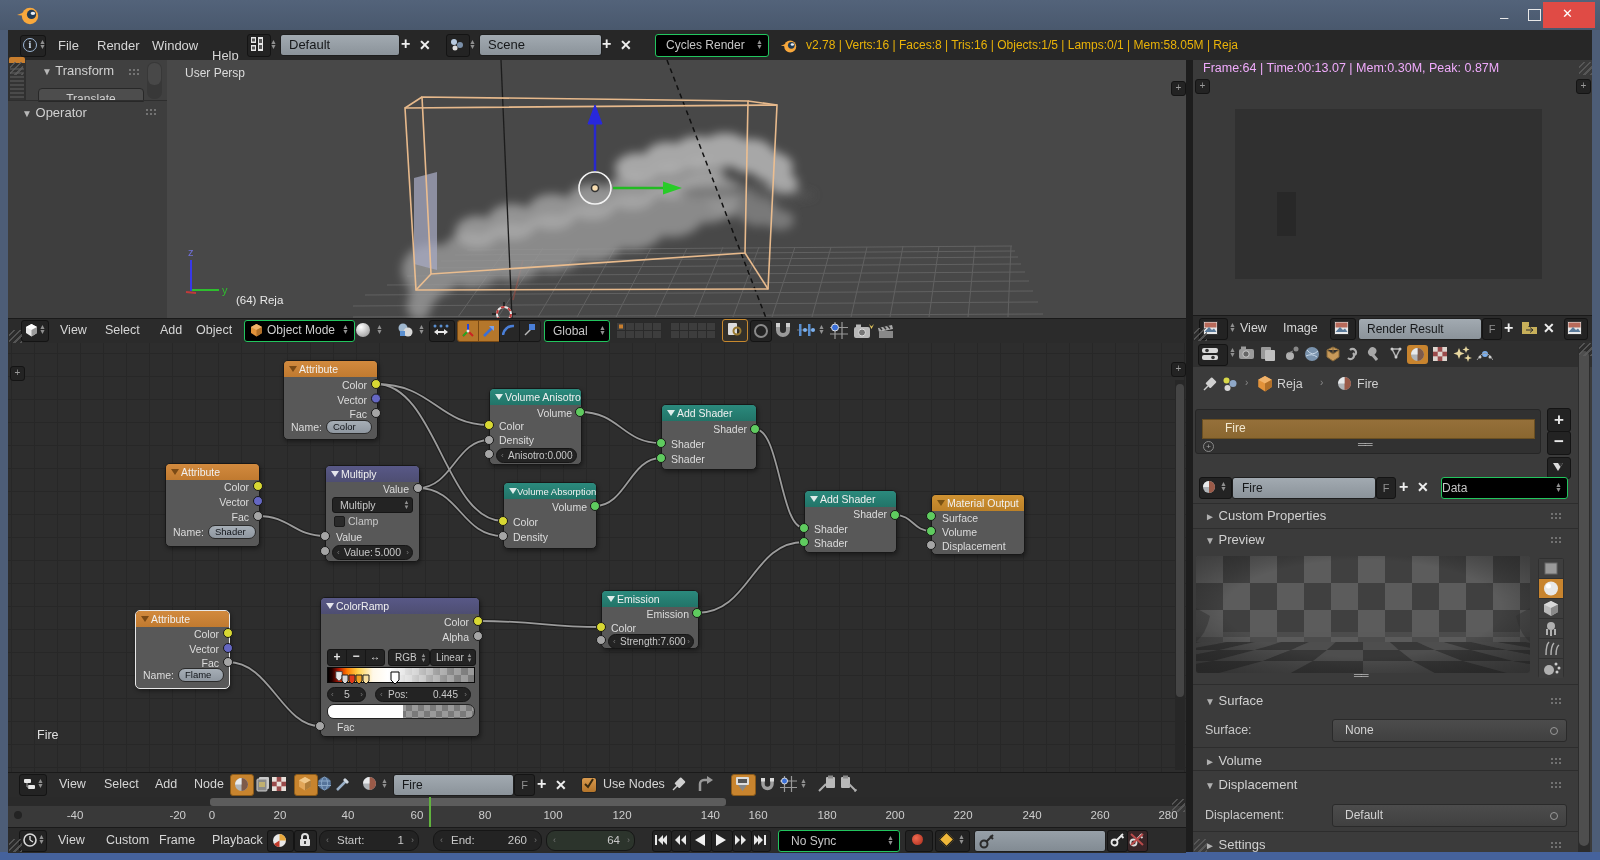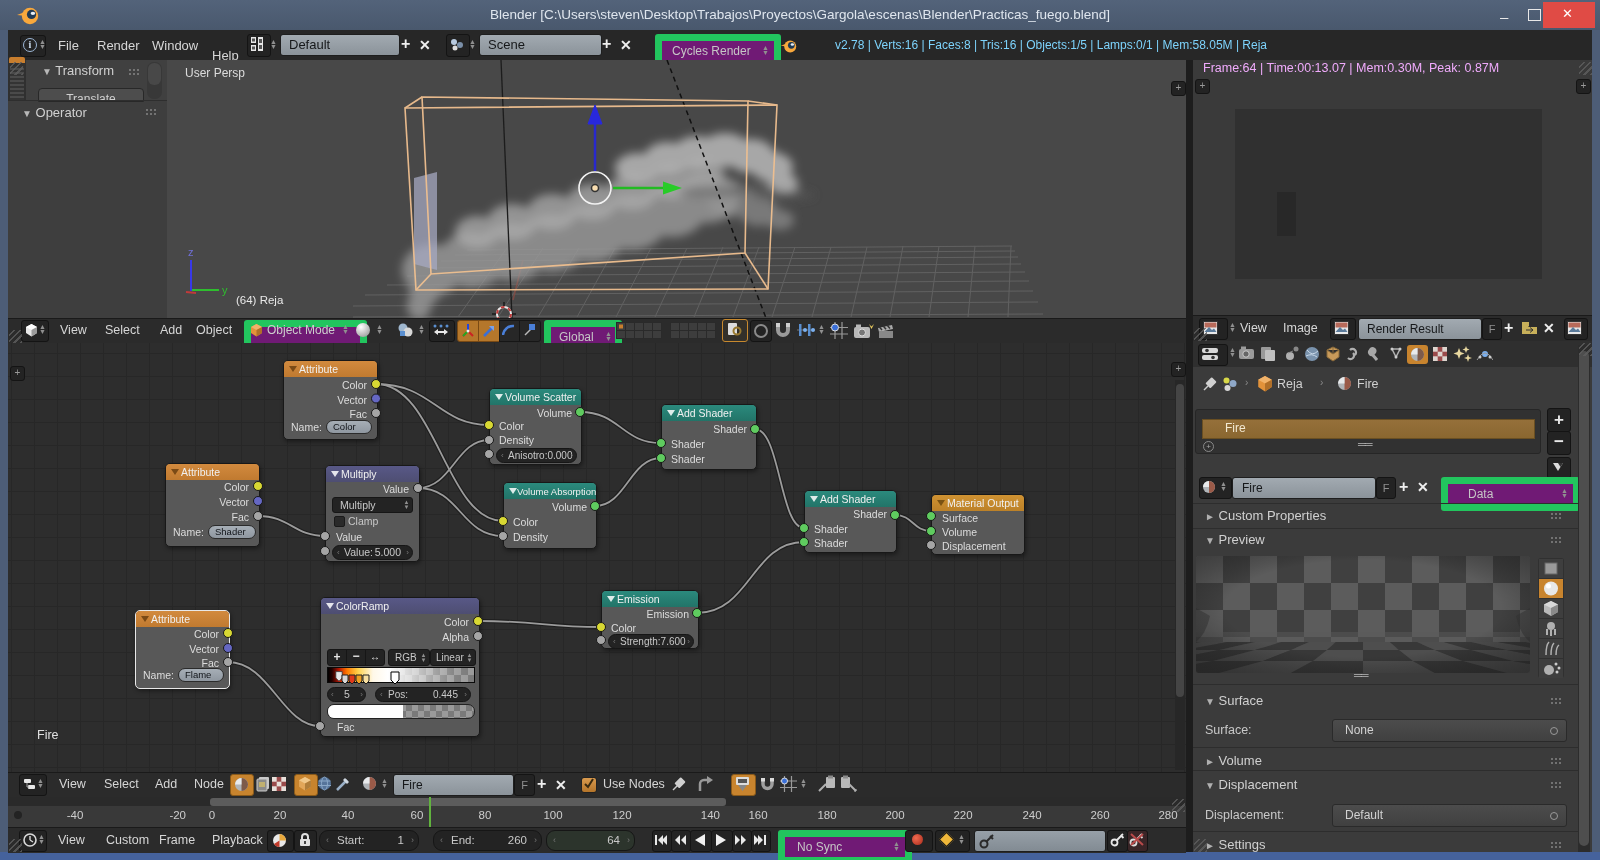--- a/index.html
+++ b/index.html
@@ -1,38 +1,37 @@
 <!DOCTYPE html>
 <html><head><meta charset="utf-8">
 <style>
 html,body{margin:0;padding:0;background:#111}
 #root{position:relative;width:1600px;height:860px;overflow:hidden;background:#262626;font-family:"Liberation Sans",sans-serif;-webkit-font-smoothing:antialiased}
 .abs{position:absolute}
 .txt{position:absolute;color:#d6d6d6;font-size:12px;white-space:nowrap}
 .btn{position:absolute;background:#232323;border:1px solid #141414;border-radius:3px;color:#d9d9d9;text-align:center}
 .field{position:absolute;background:linear-gradient(#a2aab1,#8b939a);border:1px solid #1e1e1e;border-radius:3px;color:#16181a;font-size:12px;white-space:nowrap}
-.ddark{position:absolute;background:#701a75;border:7px solid #22c55e;border-radius:3px;color:#c6c6c6;font-size:12px;white-space:nowrap}
+.ddark{position:absolute;background:#000000;border:1px solid #22c55e;border-radius:3px;color:#c6c6c6;font-size:12px;white-space:nowrap}
 .dlight{position:absolute;background:linear-gradient(#4c4c4c,#404040);border:1px solid #2a2a2a;border-radius:3px;color:#d2d2d2;font-size:12px;white-space:nowrap}
 .updn{position:absolute;width:9px;color:#909090;font-size:7px;line-height:4.5px;text-align:center}
 .hdr{position:absolute;background:#2b2b2b}
 .phead{position:absolute;color:#d0d0d0;font-size:13px;white-space:nowrap}
 .grip{position:absolute;width:13px;height:13px;background:repeating-linear-gradient(135deg,transparent 0 3px,#5e5e5e 3px 4.5px);opacity:.8;z-index:9}
 .dots{position:absolute;width:12px;height:8px;background:radial-gradient(circle,#8a8a8a 1px,transparent 1.2px);background-size:4px 4px;opacity:.7}
 .node{position:absolute;background:#585858;border:1px solid #181818;border-radius:5px;box-shadow:1px 2px 4px rgba(0,0,0,.4)}
 .nhead{position:absolute;left:0;right:0;top:0;height:16px;border-radius:4px 4px 0 0;font-size:10.5px;color:#f0f0f0;line-height:16px;white-space:nowrap;overflow:hidden}
 .ntri{position:absolute;left:5px;top:5px;width:0;height:0;border-left:4px solid transparent;border-right:4px solid transparent;border-top:6px solid rgba(255,255,255,.85)}
 .nlab{position:absolute;font-size:10.5px;color:#dcdcdc;white-space:nowrap;line-height:14px}
 .nfield{position:absolute;background:linear-gradient(#a6aeb6,#8f97a0);border:1px solid #2b2b2b;border-radius:7px;font-size:9.5px;color:#101318;line-height:12px;white-space:nowrap;overflow:hidden}
 .nctl{position:absolute;background:#232323;border:1px solid #161616;border-radius:8px;color:#c8c8c8;font-size:10.5px;white-space:nowrap}
 </style></head>
 <body>
 <div id="root">
 
   <div class="abs" style="left:0;top:0;width:1600px;height:30px;background:linear-gradient(#53637a,#49586d)"></div>
-  <div class="txt" style="left:460px;top:7px;width:680px;text-align:center;color:#dfe6ee;font-size:13.5px">Blender [C:\Users\steven\Desktop\Trabajos\Proyectos\Gargola\escenas\Blender\Practicas_fuego.blend]</div>
   <svg class="abs" style="left:16px;top:3px" width="26" height="26" viewBox="0 0 26 26">
     <path d="M1 12 L13 7.5 L10.5 13 Z" fill="#f8a83c"></path>
     <circle cx="14" cy="13" r="8.2" fill="#f8a83c"></circle>
     <circle cx="15.5" cy="11.4" r="4.6" fill="#1e3a55"></circle>
     <ellipse cx="16.9" cy="10.3" rx="2.3" ry="1.6" fill="#e8f0f8"></ellipse>
   </svg>
   <div class="txt" style="left:1500px;top:8px;color:#e8e8e8;font-size:15px">–</div>
   <div class="abs" style="left:1528px;top:9px;width:11px;height:10px;border:1.5px solid #e8e8e8"></div>
   <div class="abs" style="left:1543px;top:2px;width:52px;height:26px;background:#e04b45"></div>
   <div class="txt" style="left:1562px;top:6px;color:#fff;font-size:13px">✕</div>
@@ -69,21 +68,21 @@
   <div class="field" style="left:479px;top:34px;width:121px;height:20px;line-height:20px;font-size:13px"><span style="margin-left:8px">Scene</span></div>
   <div class="txt" style="left:602px;top:35px;color:#efefef;font-size:16px;font-weight:bold">+</div>
   <div class="txt" style="left:620px;top:37px;color:#efefef;font-size:14px;font-weight:bold">✕</div>
   <div class="ddark" style="left:655px;top:34px;width:112px;height:21px;line-height:21px"><span style="margin-left:10px">Cycles Render</span><span class="updn" style="right:4px;top:5px;position:absolute">▲<br>▼</span></div>
   <svg class="abs" style="left:780px;top:37px" width="19" height="19" viewBox="0 0 26 26">
     <path d="M1 12 L13 7.5 L10.5 13 Z" fill="#f8a83c"></path>
     <circle cx="14" cy="13" r="8.2" fill="#f8a83c"></circle>
     <circle cx="15.5" cy="11.4" r="4.6" fill="#1e3a55"></circle>
     <ellipse cx="16.9" cy="10.3" rx="2.3" ry="1.6" fill="#e8f0f8"></ellipse>
   </svg>
-  <div class="txt" style="left:835px;top:38px;color:#7dd3fc">v2.78 | Verts:16 | Faces:8 | Tris:16 | Objects:1/5 | Lamps:0/1 | Mem:58.05M | Reja</div>
+  <div class="txt" style="left:806px;top:38px;color:#eab308">v2.78 | Verts:16 | Faces:8 | Tris:16 | Objects:1/5 | Lamps:0/1 | Mem:58.05M | Reja</div>
 
   <div class="abs" style="left:0;top:30px;width:8px;height:830px;background:#4d5d77"></div>
   <div class="abs" style="left:1592px;top:30px;width:8px;height:830px;background:#4d5d77"></div>
   <div class="abs" style="left:0;top:852px;width:1600px;height:8px;background:#45629c"></div>
 
   <div class="abs" style="left:8px;top:60px;width:159px;height:258px;background:#3e3e3e"></div>
   <div class="abs" style="left:8px;top:60px;width:18px;height:41px;background:#303030"></div>
   <div class="abs" style="left:9px;top:57px;width:16px;height:6px;background:#c87e2e;border-radius:2px 2px 0 0"></div>
   <div class="abs" style="left:10px;top:66px;width:14px;height:34px;background:repeating-linear-gradient(#343434 0 2px,#4a4a4a 2px 4px)"></div>
   <div class="abs" style="left:26px;top:60px;width:141px;height:41px;background:#404040"></div>
@@ -410,21 +409,21 @@
       <div class="nhead" style="background:linear-gradient(#585887,#4e4e72)"><span class="ntri"></span><span style="margin-left:15px">Multiply</span></div>
       <div class="nlab" style="right:10px;top:16px">Value</div>
       <div class="nctl" style="left:6px;top:31px;width:79px;height:14px;border-radius:3px"><span style="margin-left:7px;line-height:14px;display:inline-block">Multiply</span><span class="updn" style="right:1px;top:2px;position:absolute;font-size:6px">▲<br>▼</span></div>
       <div class="abs" style="left:8px;top:50px;width:9px;height:9px;background:#2a2a2a;border:1px solid #1a1a1a;border-radius:2px"></div>
       <div class="nlab" style="left:22px;top:48px;color:#c8c8c8">Clamp</div>
       <div class="nlab" style="left:10px;top:64px">Value</div>
       <div class="nctl" style="left:6px;top:79px;width:79px;height:13px"><span style="position:absolute;left:4px;top:2px;color:#777;font-size:8px">‹</span><span style="margin-left:11px;line-height:13px;display:inline-block">Value:</span><span style="position:absolute;right:11px;top:0;line-height:13px">5.000</span><span style="position:absolute;right:3px;top:2px;color:#777;font-size:8px">›</span></div>
     </div>
 
     <div class="node" style="left:481px;top:45px;width:91px;height:75px">
-      <div class="nhead" style="background:linear-gradient(#2b8a7d,#227468)"><span class="ntri"></span><span style="margin-left:15px;font-size:10.5px">Volume Scatter</span></div>
+      <div class="nhead" style="background:linear-gradient(#2b8a7d,#227468)"><span class="ntri"></span><span style="margin-left:15px;font-size:10.5px">Volume Anisotro</span></div>
       <div class="nlab" style="right:9px;top:17px">Volume</div>
       <div class="nlab" style="left:9px;top:30px">Color</div>
       <div class="nlab" style="left:9px;top:44px">Density</div>
       <div class="nctl" style="left:6px;top:59px;width:79px;height:13px"><span style="position:absolute;left:4px;top:2px;color:#777;font-size:8px">‹</span><span style="margin-left:11px;line-height:13px;display:inline-block;font-size:10px">Anisotro:0.000</span><span style="position:absolute;right:3px;top:2px;color:#777;font-size:8px">›</span></div>
     </div>
 
     <div class="node" style="left:495px;top:139px;width:92px;height:65px">
       <div class="nhead" style="background:linear-gradient(#2b8a7d,#227468)"><span class="ntri"></span><span style="margin-left:13px;font-size:9.5px">Volume Absorption</span></div>
       <div class="nlab" style="right:9px;top:17px">Volume</div>
       <div class="nlab" style="left:9px;top:32px">Color</div>
@@ -899,21 +898,21 @@
   <div class="abs" style="left:1202px;top:480px;width:14px;height:14px"><svg width="14" height="14">
         <circle cx="7" cy="7" r="6" fill="#b0b4b8"></circle>
         <path d="M7 1 A6 6 0 0 1 7 13 Z" fill="#9a5a48"></path>
         <path d="M7 1 A6 6 0 0 0 1 7 L7 7 Z" fill="#e8eaec"></path>
       </svg></div>
   <div class="updn" style="left:1219px;top:482px">▲<br>▼</div>
   <div class="field" style="left:1232px;top:477px;width:142px;height:20px;line-height:20px"><span style="margin-left:9px">Fire</span></div>
   <div class="btn" style="left:1376px;top:477px;width:18px;height:20px;line-height:20px;font-size:11px;color:#8f8f8f">F</div>
   <div class="txt" style="left:1399px;top:478px;color:#efefef;font-size:16px;font-weight:bold">+</div>
   <div class="txt" style="left:1417px;top:479px;color:#efefef;font-size:14px;font-weight:bold">✕</div>
-  <div class="ddark" style="left:1441px;top:477px;width:125px;height:20px;line-height:20px"><span style="margin-left:20px;font-size:12px">Data</span><span class="updn" style="right:4px;top:5px;position:absolute">▲<br>▼</span></div>
+  <div class="ddark" style="left:1441px;top:477px;width:125px;height:20px;line-height:20px"><span style="margin-left:0;font-size:12px">Data</span><span class="updn" style="right:4px;top:5px;position:absolute">▲<br>▼</span></div>
 
   <div class="abs" style="left:1193px;top:503px;width:385px;height:1px;background:#2d2d2d"></div>
   <div class="phead" style="left:1205px;top:508px"><span style="color:#b0b0b0;font-size:10px">►</span> Custom Properties</div>
   <div class="dots" style="left:1550px;top:512px"></div>
   <div class="abs" style="left:1193px;top:528px;width:385px;height:1px;background:#2d2d2d"></div>
   <div class="phead" style="left:1205px;top:532px"><span style="color:#b0b0b0;font-size:10px">▼</span> Preview</div>
   <div class="dots" style="left:1550px;top:536px"></div>
 
   <div class="abs" style="left:1196px;top:556px;width:334px;height:117px;background:#3a3a3a;border-radius:3px;overflow:hidden" id="prevbox">
     <svg width="334" height="117">

